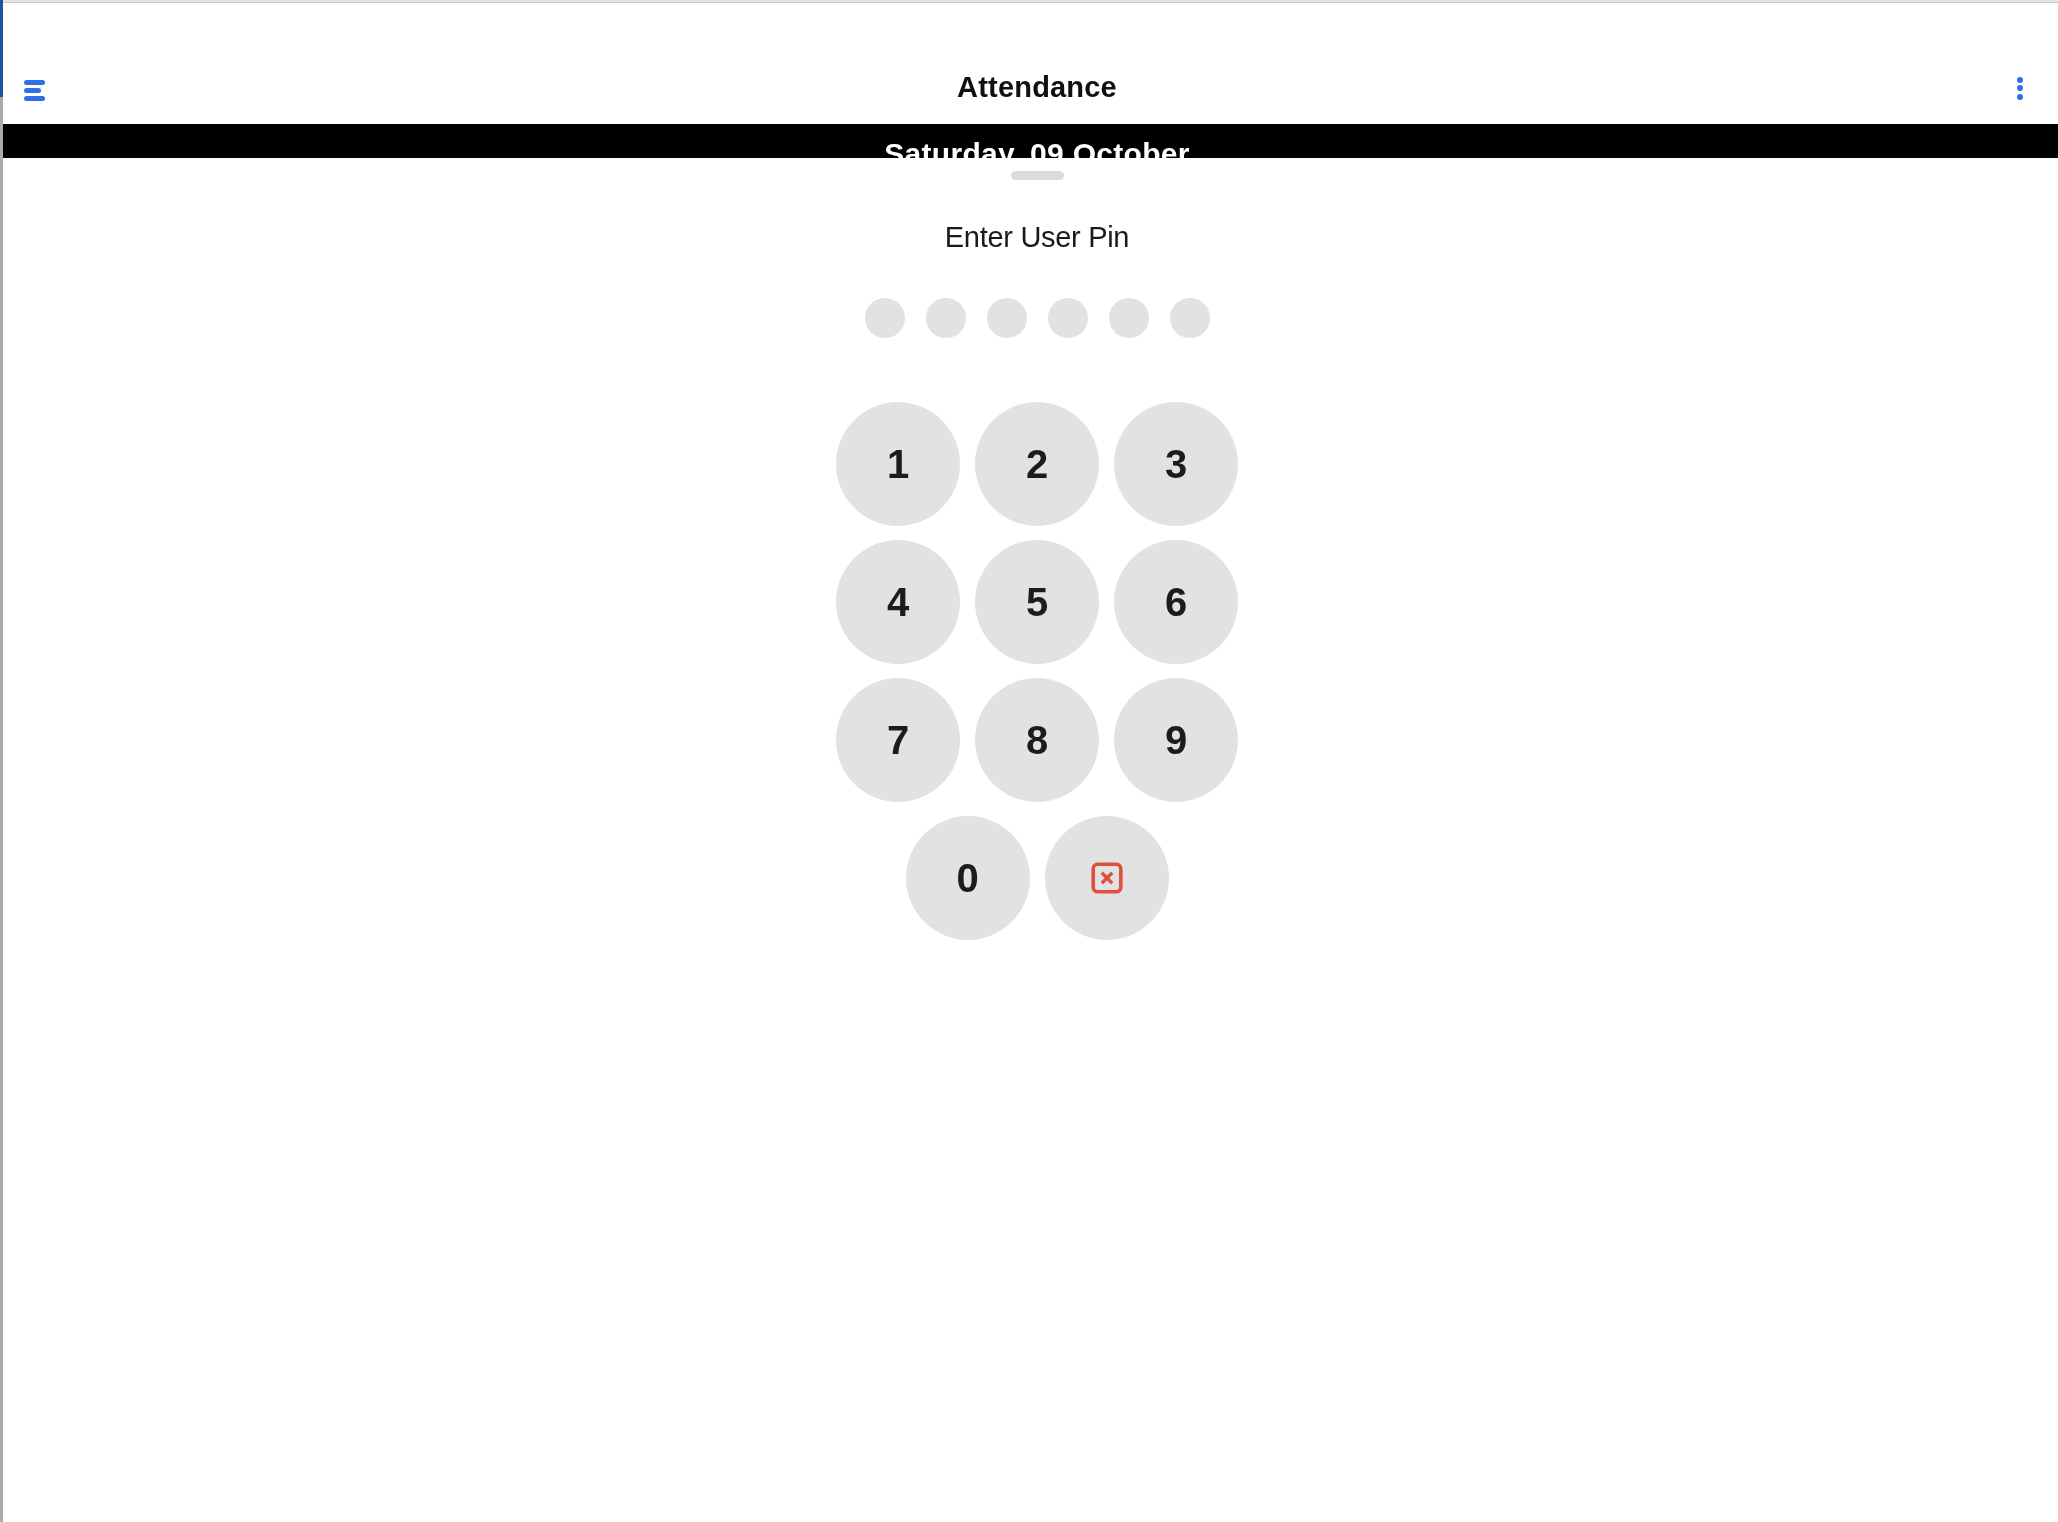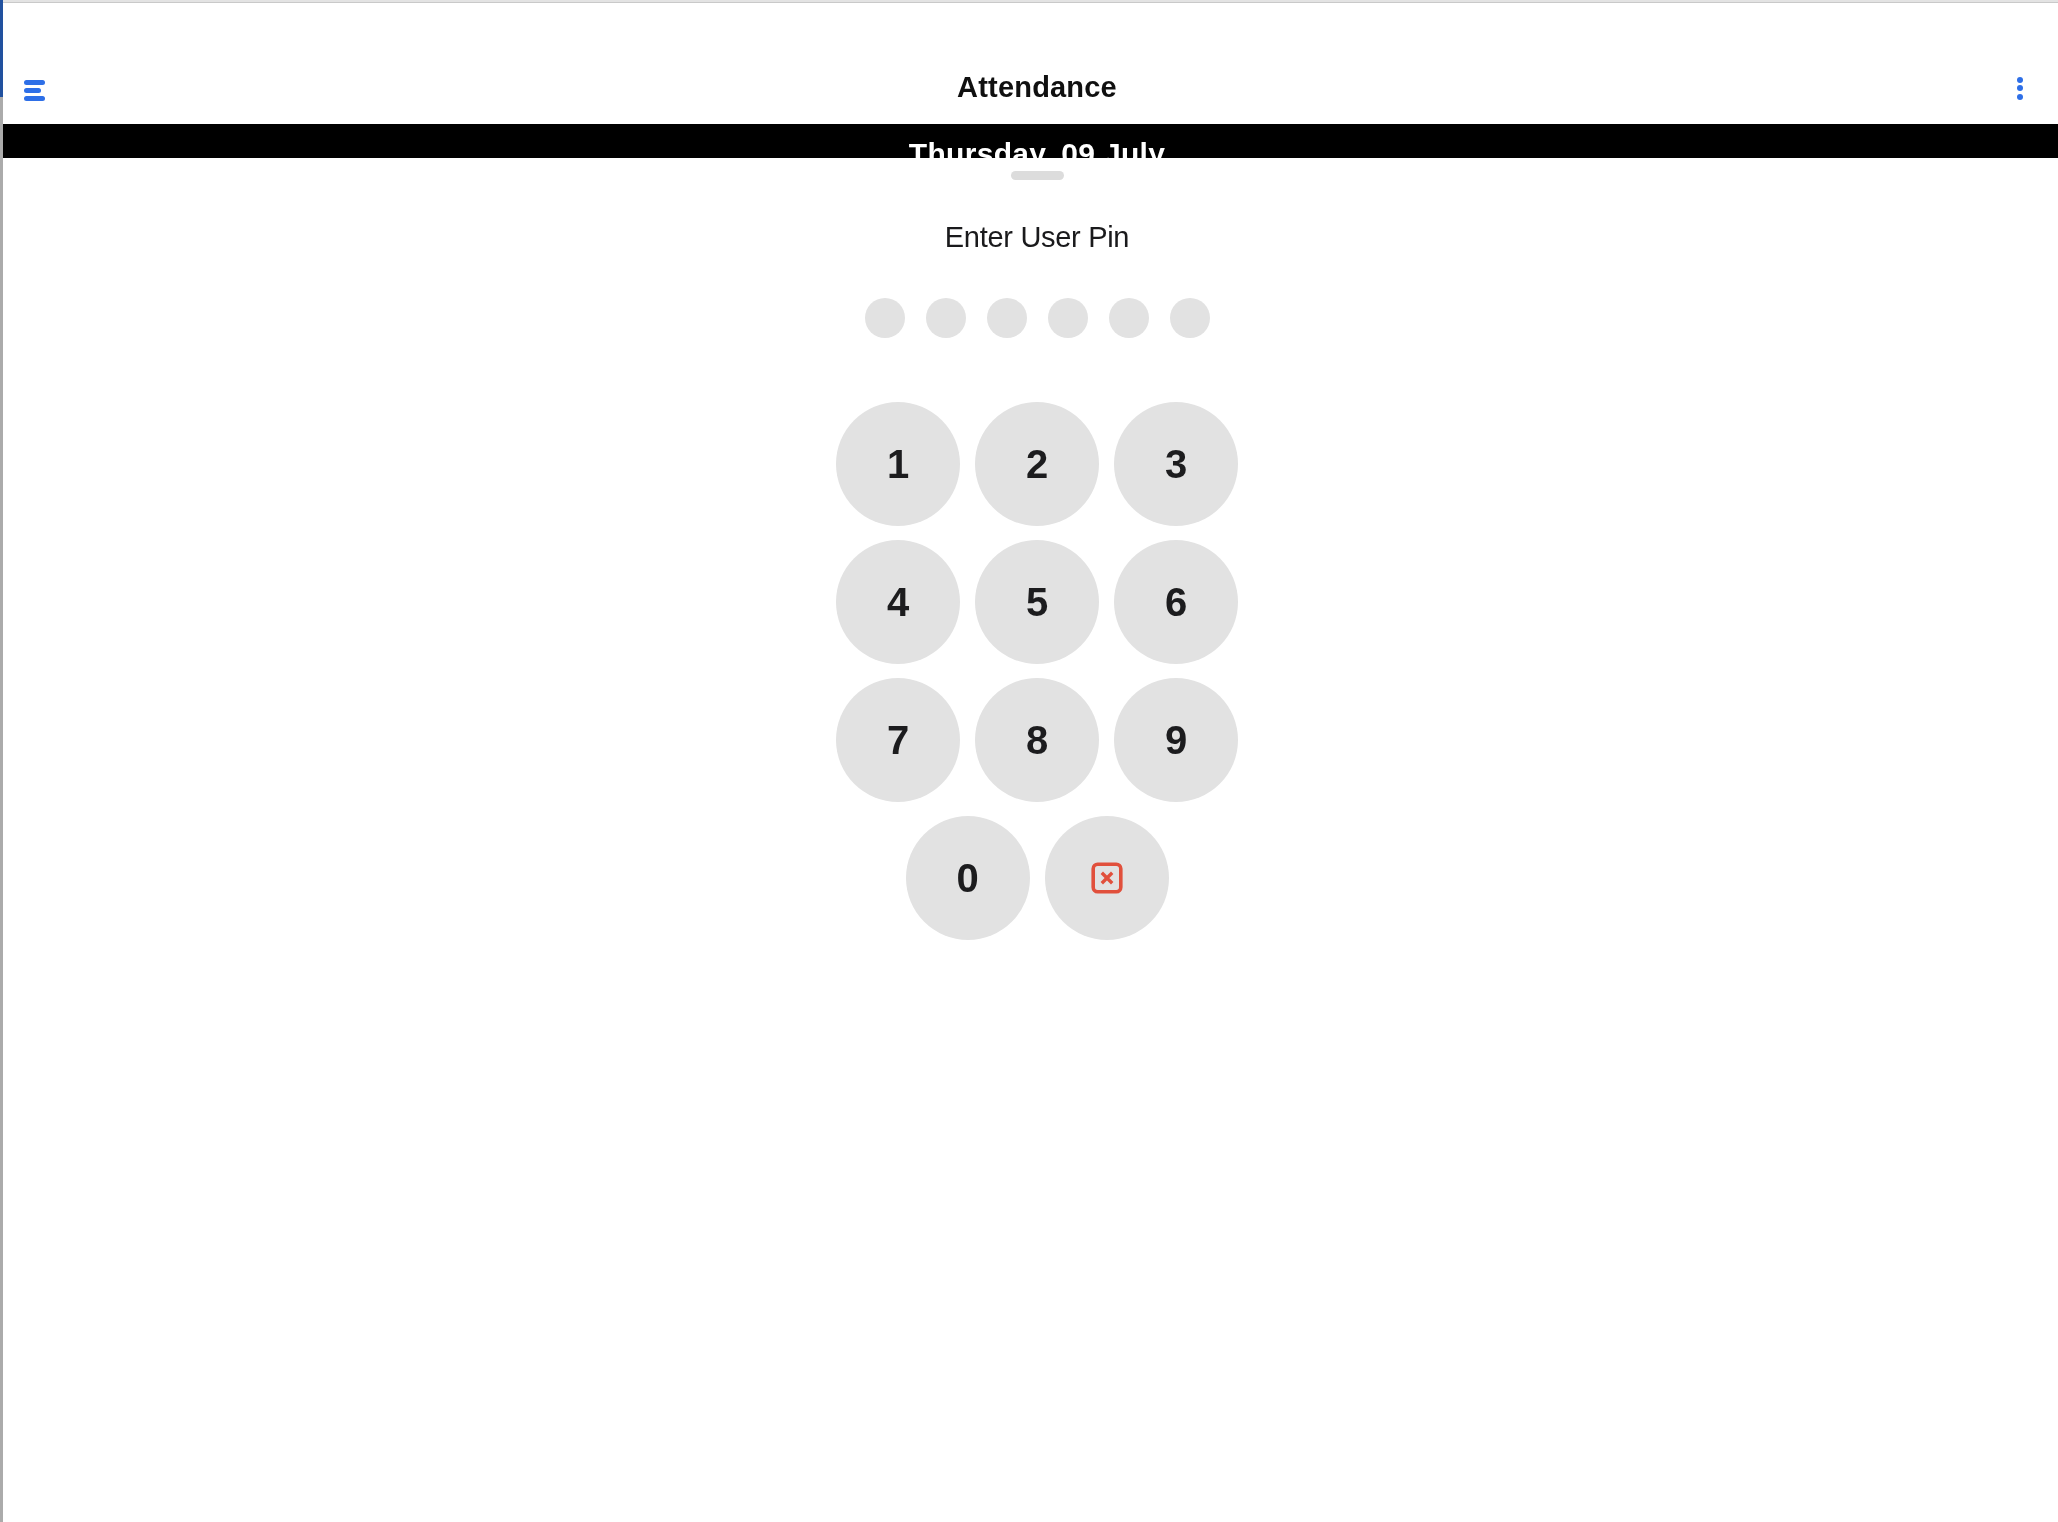--- a/index.html
+++ b/index.html
@@ -126,21 +126,21 @@
     </button>
     <h1 class="page-title">Attendance</h1>
     <button class="overflow-menu-button">
       <span class="dot"></span>
       <span class="dot"></span>
       <span class="dot"></span>
     </button>
   </header>
 
   <div class="date-bar">
-    <span class="date-text">Thursday, 09 July</span>
+    <span class="date-text">Saturday, 09 October</span>
   </div>
 
   <section class="sheet">
     <div class="handle"></div>
 
     <div class="pin-prompt">Enter User Pin</div>
 
     <div class="pin-dots">
       <span class="pin-dot"></span>
     <span class="pin-dot"></span>

